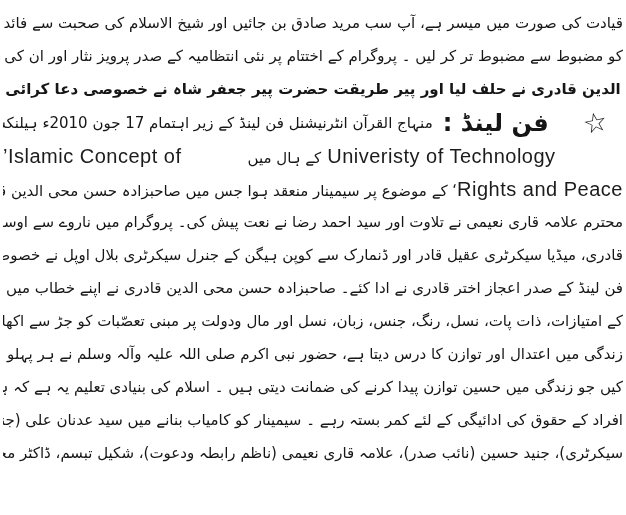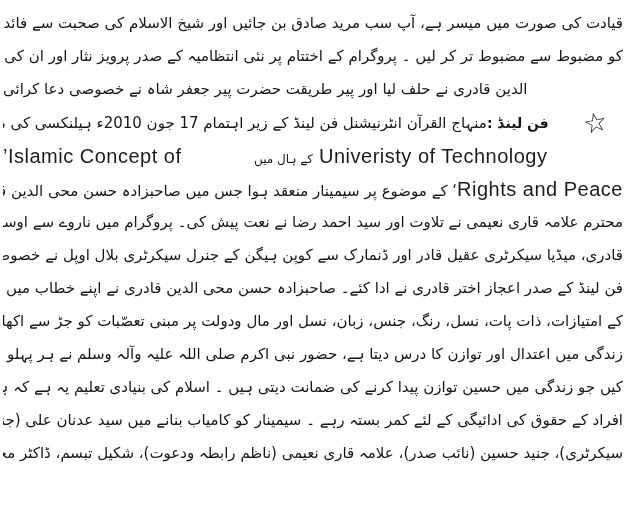--- a/index.html
+++ b/index.html
@@ -21,21 +21,21 @@
     line-height:33px;
     margin:0;
     white-space:nowrap;
     overflow:hidden;
     font-size:15px;
     direction:rtl;
     unicode-bidi:plaintext;
   }
   .ur{font-family:"DejaVu Sans", sans-serif;}
   .just{text-align:justify;text-align-last:justify;}
-  .endline{text-align:left;}
+  .endline{text-align:center;font-weight:bold;}
   .en{
     font-family:"Liberation Sans","DejaVu Sans",sans-serif;
     font-size:20px;
     letter-spacing:0.5px;
     color:#1c1c1c;
     direction:ltr;
     unicode-bidi:embed;
   }
   
   .star-row{
@@ -47,41 +47,42 @@
   .star{
     font-size:27px;
     line-height:34px;
     margin-right:16px;   
     margin-left:34px;    
     transform:rotate(-12deg);
     flex:0 0 auto;
   }
   .city-heading{
     font-weight:bold;
-    font-size:14px;
+    font-size:24px;
+    margin-left:10px;
     flex:0 0 auto;
   }
   .star-rest{
     flex:1 1 auto;
     font-size:15px;
     text-align:justify;
     text-align-last:justify;
     overflow:hidden;
     white-space:nowrap;
   }
   
   .mixed{
     display:flex;
     justify-content:space-between;
     align-items:baseline;
     height:33px;
     line-height:33px;
     overflow:hidden;
   }
-  .mixed .ur-mid{font-size:12px;flex:0 0 auto;padding:0 6px;}
+  .mixed .ur-mid{font-size:15px;flex:0 0 auto;padding:0 6px;}
   .mixed2{
     display:flex;
     align-items:baseline;
     height:33px;
     line-height:33px;
     overflow:hidden;
   }
   .mixed2 .ur-rest{
     flex:1 1 auto;
     font-size:15px;

